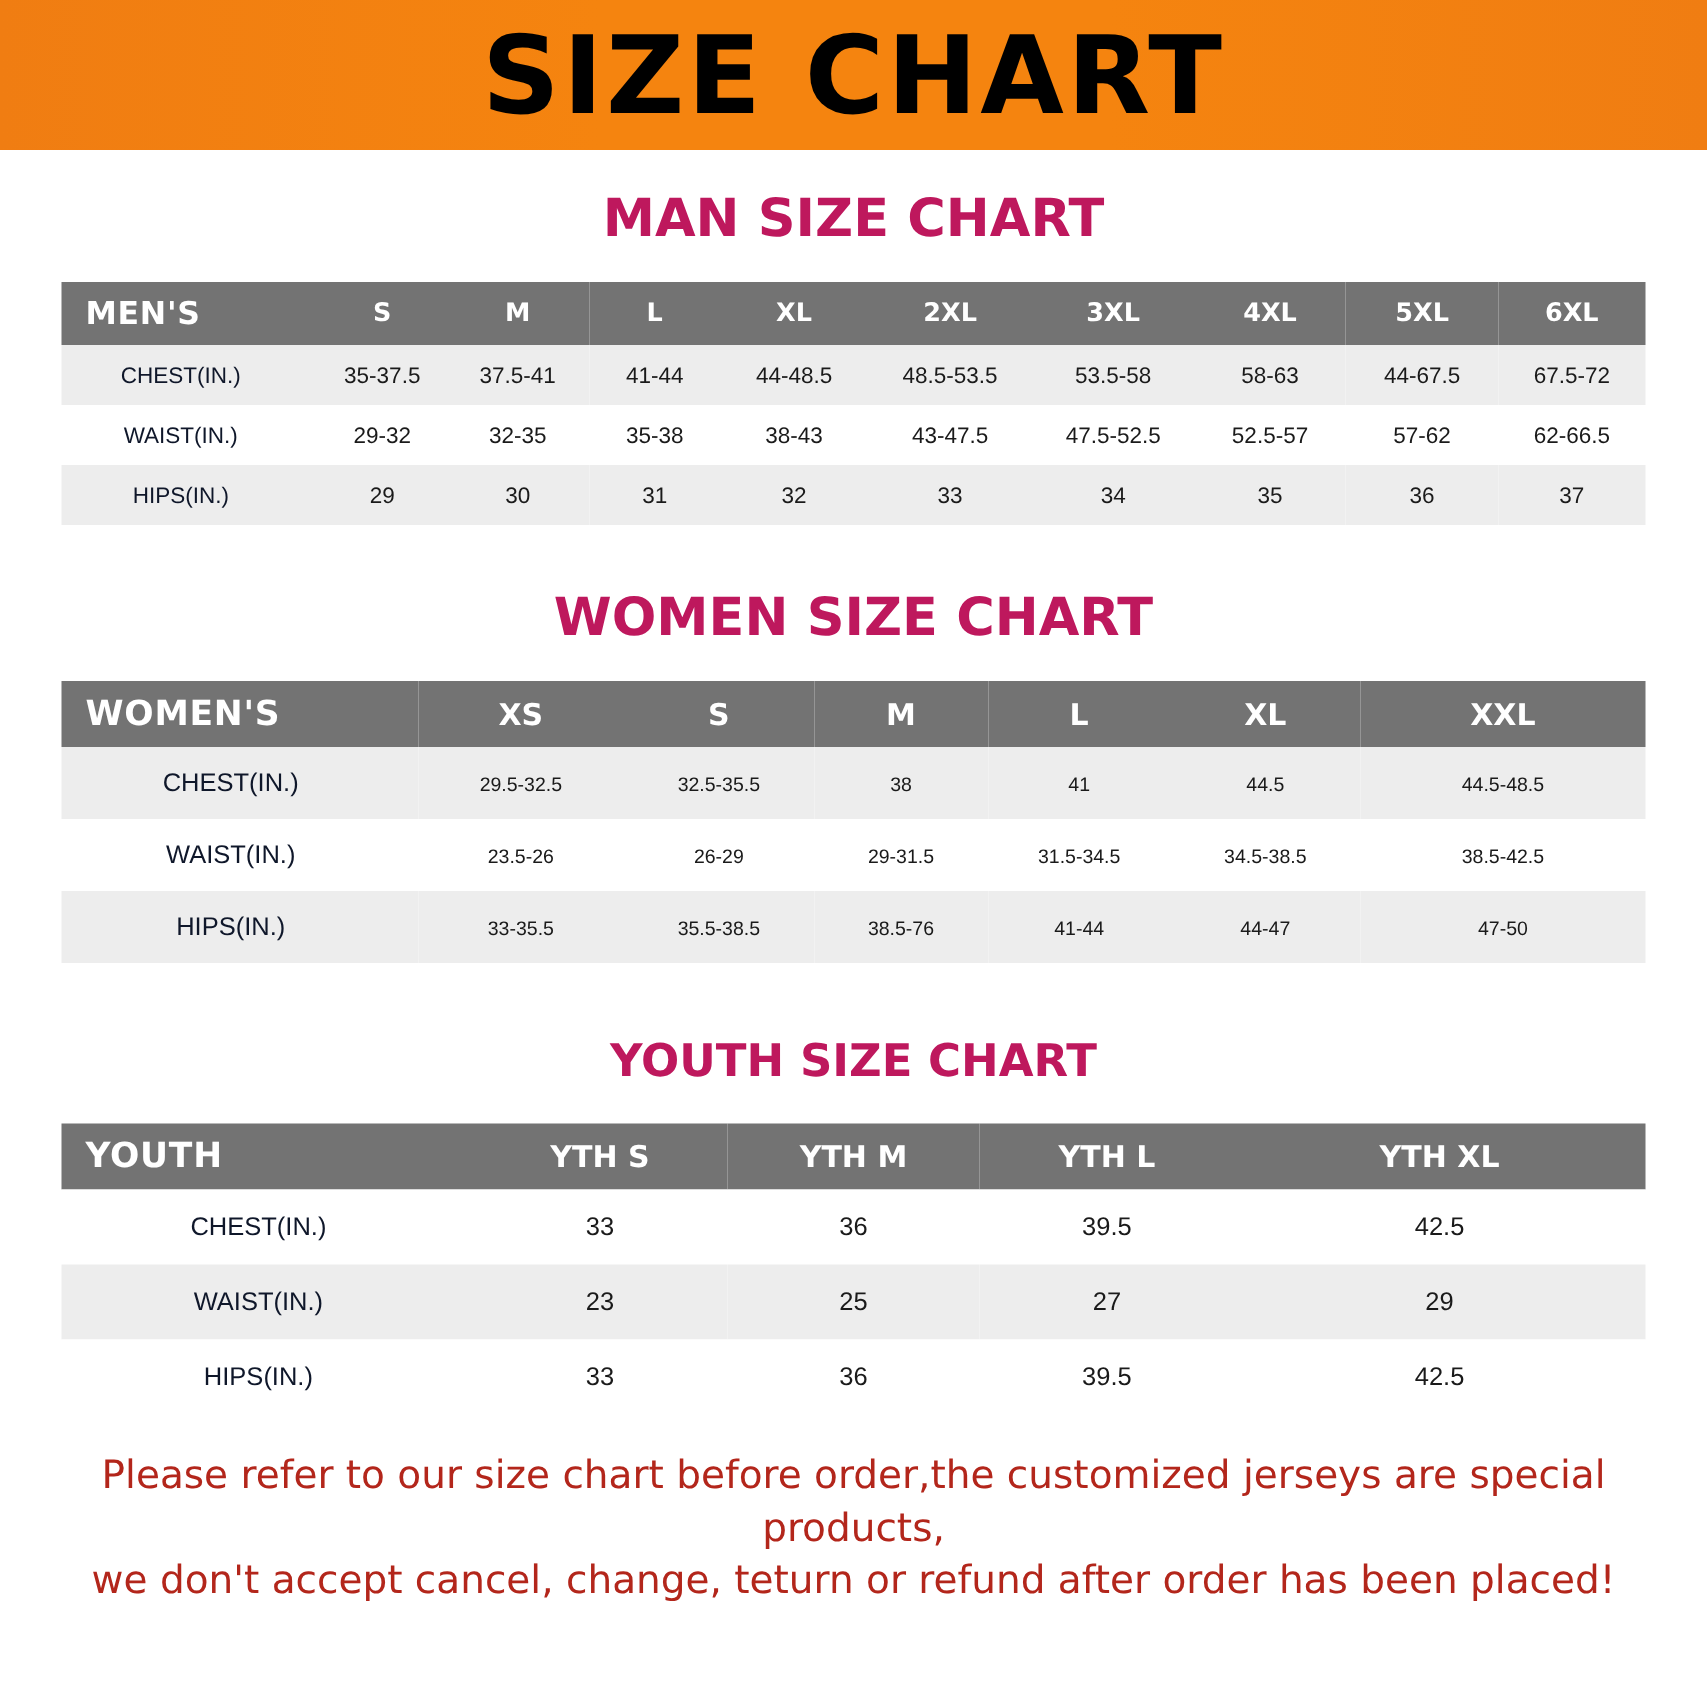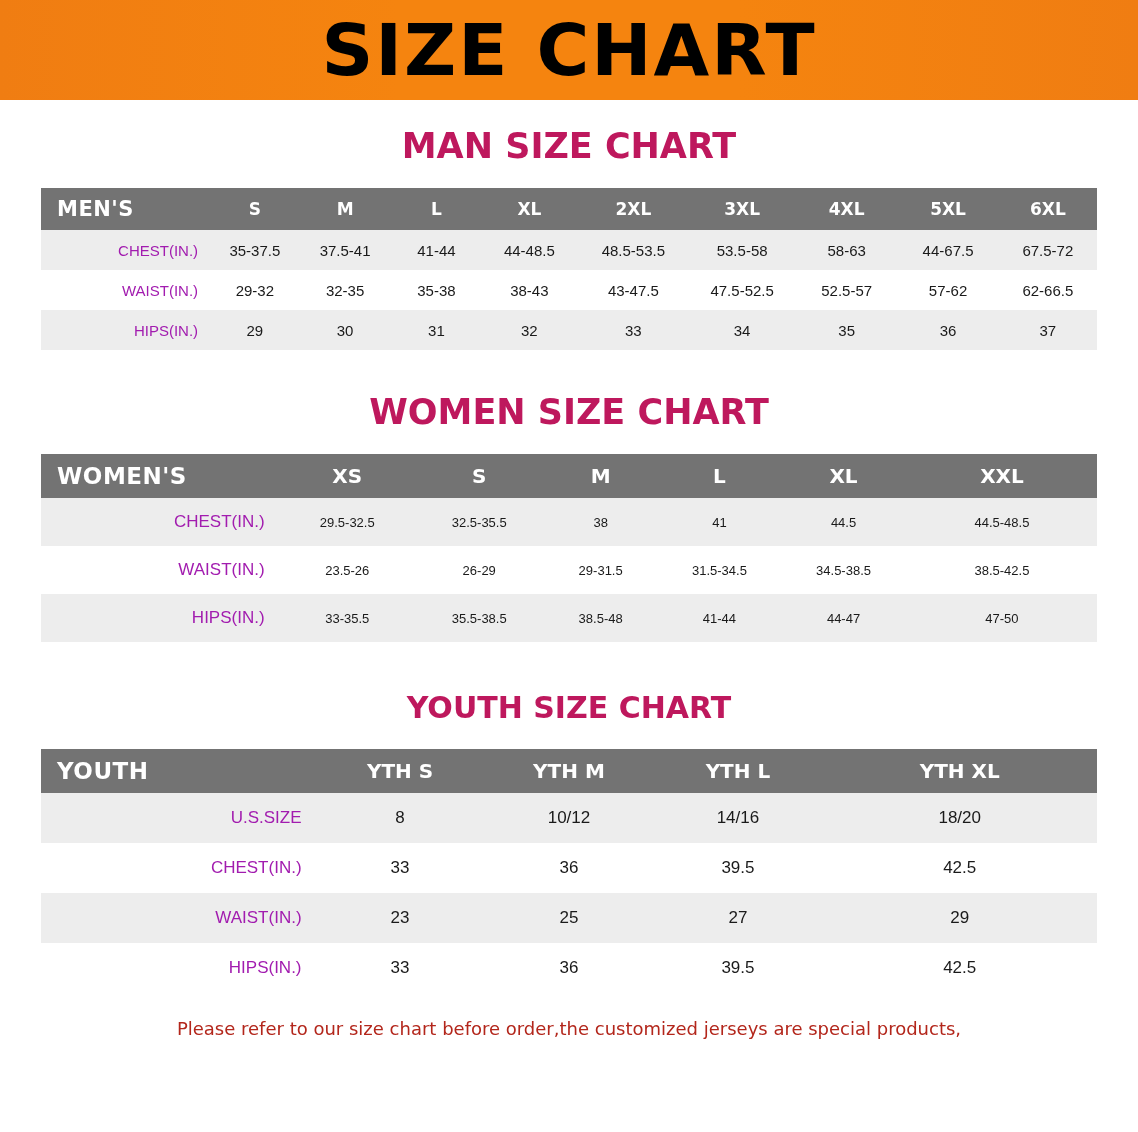--- a/index.html
+++ b/index.html
@@ -62,23 +62,23 @@
     text-align: left;
     padding-left: 16px;
     letter-spacing: 0.5px;
   }
   tbody td {
     text-align: center;
     color: #1a1a1a;
     padding: 6px 2px;
   }
   tbody td.rowlabel {
-    text-align: right;
+    text-align: center;
     padding-right: 14px;
-    color: #a21caf;
+    color: #0f172a;
   }
   tbody tr.odd  td { background: #ededed; }
   tbody tr.even td { background: #ffffff; }
 
   
   #men-table thead th { font-size: 17px; }
   #men-table thead th.rowlabel { font-size: 21px; }
   #men-table tbody td { font-size: 15px; height: 28px; }
   #men-table tbody td.rowlabel { font-size: 15px; }
 
@@ -92,21 +92,21 @@
   #youth-table thead th { font-size: 20px; }
   #youth-table thead th.rowlabel { font-size: 23px; }
   #youth-table tbody td { font-size: 17px; height: 38px; }
   #youth-table tbody td.rowlabel { font-size: 17px; }
 
   
   .note {
     margin: 24px 34px 0 34px;
     color: #b3261b;
     font-family: "DejaVu Sans", sans-serif;
-    font-size: 18px;
+    font-size: 26px;
     line-height: 1.35;
     text-align: center;
   }
   .note span { display: block; }
 </style>
 </head>
 <body>
 
 <div class="banner">
   <div class="banner-title">SIZE CHART</div>
@@ -221,21 +221,21 @@
         <td>26-29</td>
         <td>29-31.5</td>
         <td>31.5-34.5</td>
         <td>34.5-38.5</td>
         <td>38.5-42.5</td>
       </tr>
       <tr class="odd">
         <td class="rowlabel">HIPS(IN.)</td>
         <td>33-35.5</td>
         <td>35.5-38.5</td>
-        <td>38.5-48</td>
+        <td>38.5-76</td>
         <td>41-44</td>
         <td>44-47</td>
         <td>47-50</td>
       </tr>
     </tbody>
   </table>
 </div>
 
 <div class="section-title t-youth">YOUTH SIZE CHART</div>
 <div class="table-wrap">
@@ -250,27 +250,20 @@
     <thead>
       <tr>
         <th class="rowlabel">YOUTH</th>
         <th>YTH S</th>
         <th>YTH M</th>
         <th>YTH L</th>
         <th>YTH XL</th>
       </tr>
     </thead>
     <tbody>
-      <tr class="odd">
-        <td class="rowlabel">U.S.SIZE</td>
-        <td>8</td>
-        <td>10/12</td>
-        <td>14/16</td>
-        <td>18/20</td>
-      </tr>
       <tr class="even">
         <td class="rowlabel">CHEST(IN.)</td>
         <td>33</td>
         <td>36</td>
         <td>39.5</td>
         <td>42.5</td>
       </tr>
       <tr class="odd">
         <td class="rowlabel">WAIST(IN.)</td>
         <td>23</td>
@@ -284,13 +277,14 @@
         <td>36</td>
         <td>39.5</td>
         <td>42.5</td>
       </tr>
     </tbody>
   </table>
 </div>
 
 <div class="note">
   <span>Please refer to our size chart before order,the customized jerseys are special products,</span>
+  <span>we don't accept cancel, change, teturn or refund after order has been placed!</span>
 </div>
 
 </body></html>

